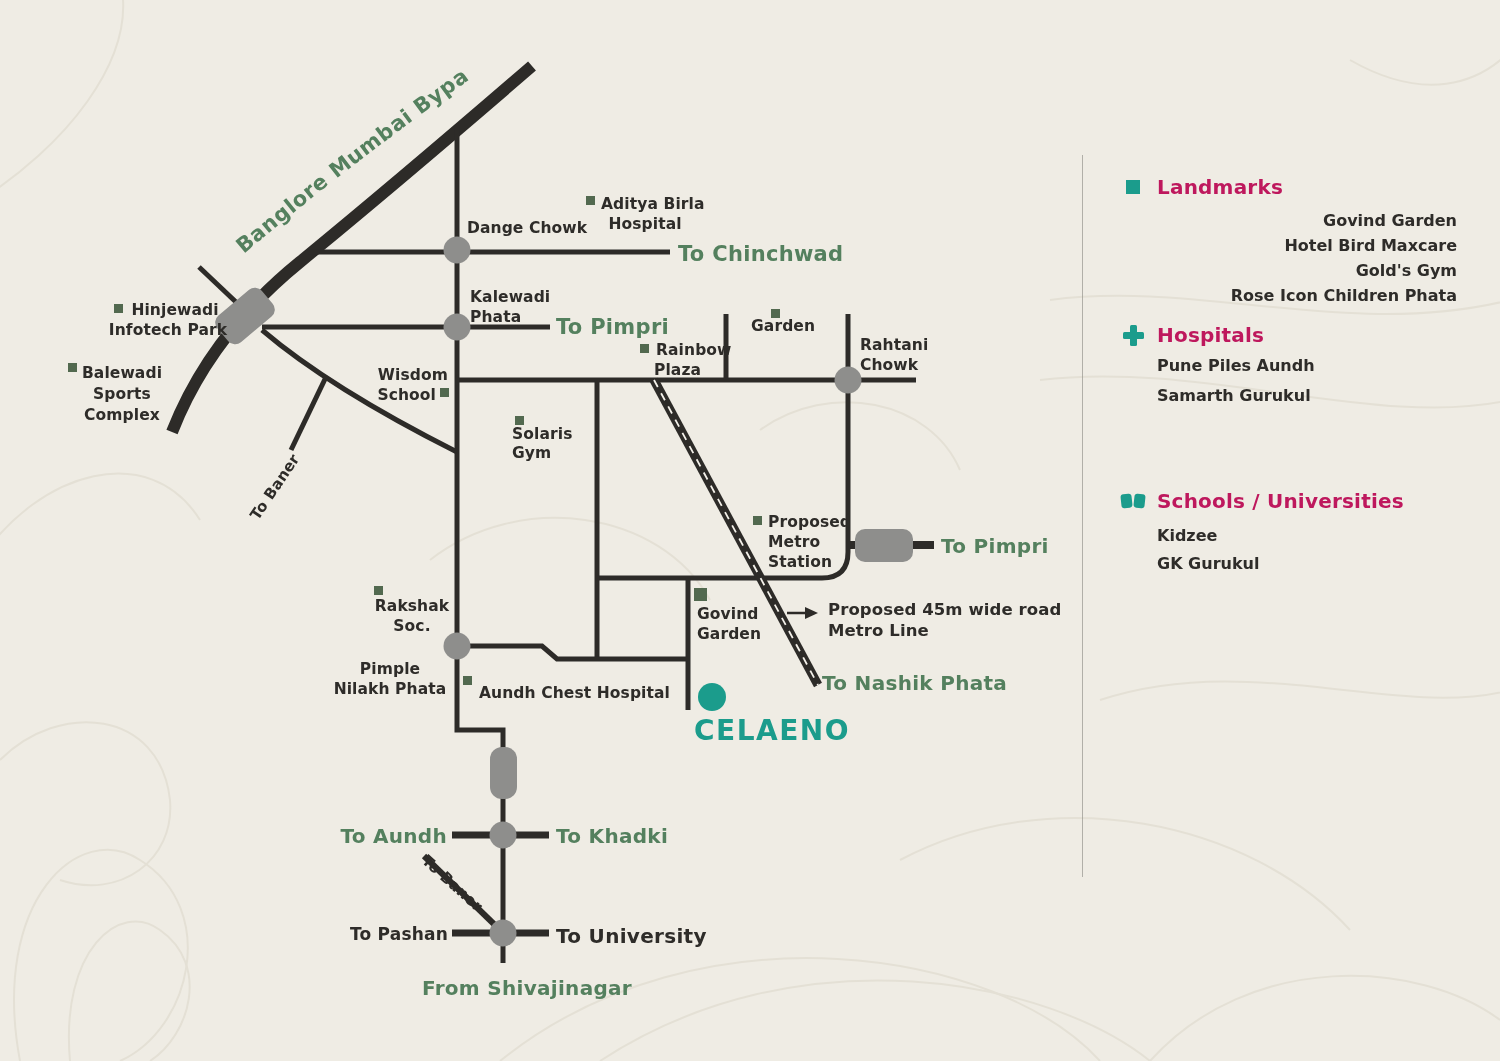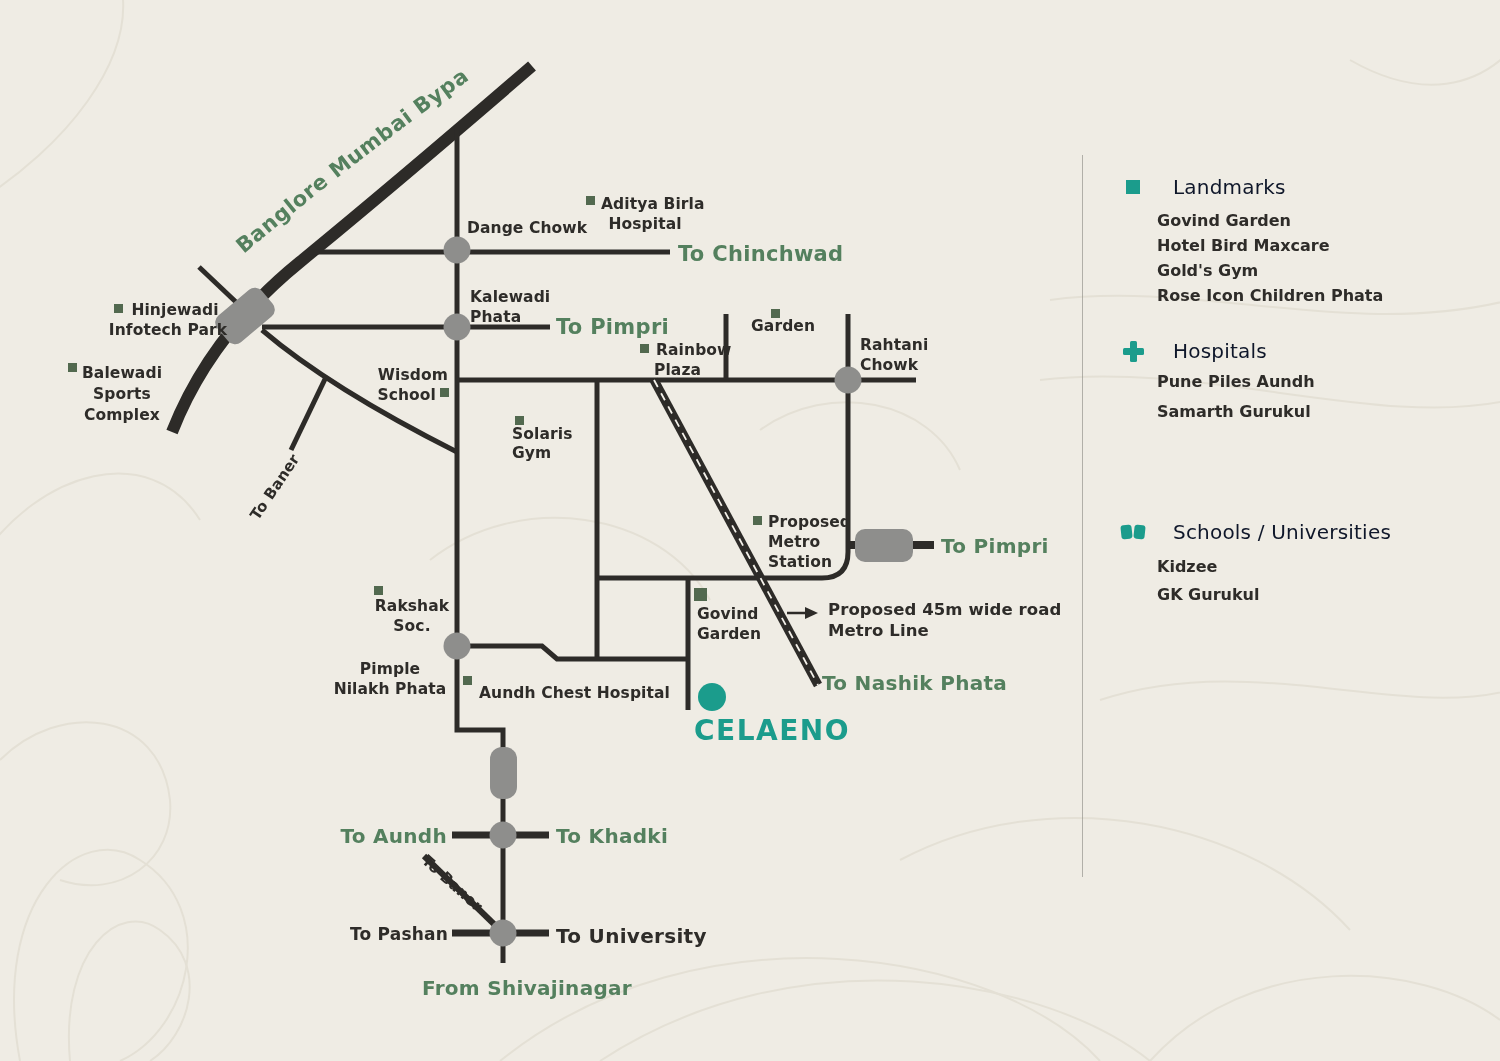--- a/index.html
+++ b/index.html
@@ -29,28 +29,28 @@
   .legend-divider{
     position:absolute;left:1082px;top:155px;width:1px;height:722px;
     background:#8f8f87;opacity:.65;
   }
   .legend{
     position:absolute;left:1120px;top:176px;width:340px;height:470px;
   }
   .legend-section{position:absolute;left:0;width:340px;}
   .legend-heading{display:flex;align-items:center;gap:11px;height:22px;}
   .legend-heading h3{
-    margin:16px;font-size:20px;font-weight:normal;color:#0f172a;letter-spacing:.2px;
+    margin:0;font-size:20px;font-weight:bold;color:#be185d;letter-spacing:.2px;
   }
   .licon{width:26px;height:22px;display:flex;align-items:center;justify-content:center;flex:0 0 26px;}
   .legend ul{
     list-style:none;margin:10px 0 0 0;padding:0 0 0 37px;
     font-size:16px;font-weight:bold;color:#2e2c29;width:300px;
   }
-  .lm li{line-height:25px;}
+  .lm li{line-height:25px;text-align:right;}
   .hs li{line-height:20.5px;margin-bottom:9px;}
   .sc li{line-height:27.5px;}
 </style>
 </head>
 <body>
 
 <svg id="map-svg" width="1500" height="1061" viewBox="0 0 1500 1061">
 
   <g fill="none" stroke="#e4e0d5" stroke-width="2">
     <path d="M20,1061 C-10,900 80,820 140,860 C220,910 190,1030 120,1061"></path>
@@ -229,37 +229,37 @@
       <h3>Landmarks</h3>
     </div>
     <ul class="lm">
       <li>Govind Garden</li>
       <li>Hotel Bird Maxcare</li>
       <li>Gold's Gym</li>
       <li>Rose Icon Children Phata</li>
     </ul>
   </section>
 
-  <section class="legend-section" style="top:164px">
+  <section class="legend-section" style="top:148px">
     <div class="legend-heading">
       <span class="licon">
         <svg width="21" height="21">
           <rect x="0" y="7" width="21" height="7" rx="1.5" fill="#1b9c8c"></rect>
           <rect x="7" y="0" width="7" height="21" rx="1.5" fill="#1b9c8c"></rect>
         </svg>
       </span>
       <h3>Hospitals</h3>
     </div>
     <ul class="hs">
       <li>Pune Piles Aundh</li>
       <li>Samarth Gurukul</li>
     </ul>
   </section>
 
-  <section class="legend-section" style="top:345px">
+  <section class="legend-section" style="top:314px">
     <div class="legend-heading">
       <span class="licon">
         <svg width="26" height="18">
           <rect x="1" y="2" width="11" height="14" rx="3" fill="#1b9c8c" transform="rotate(-6 6 9)"></rect>
           <rect x="14" y="2" width="11" height="14" rx="3" fill="#1b9c8c" transform="rotate(6 20 9)"></rect>
         </svg>
       </span>
       <h3>Schools / Universities</h3>
     </div>
     <ul class="sc">

